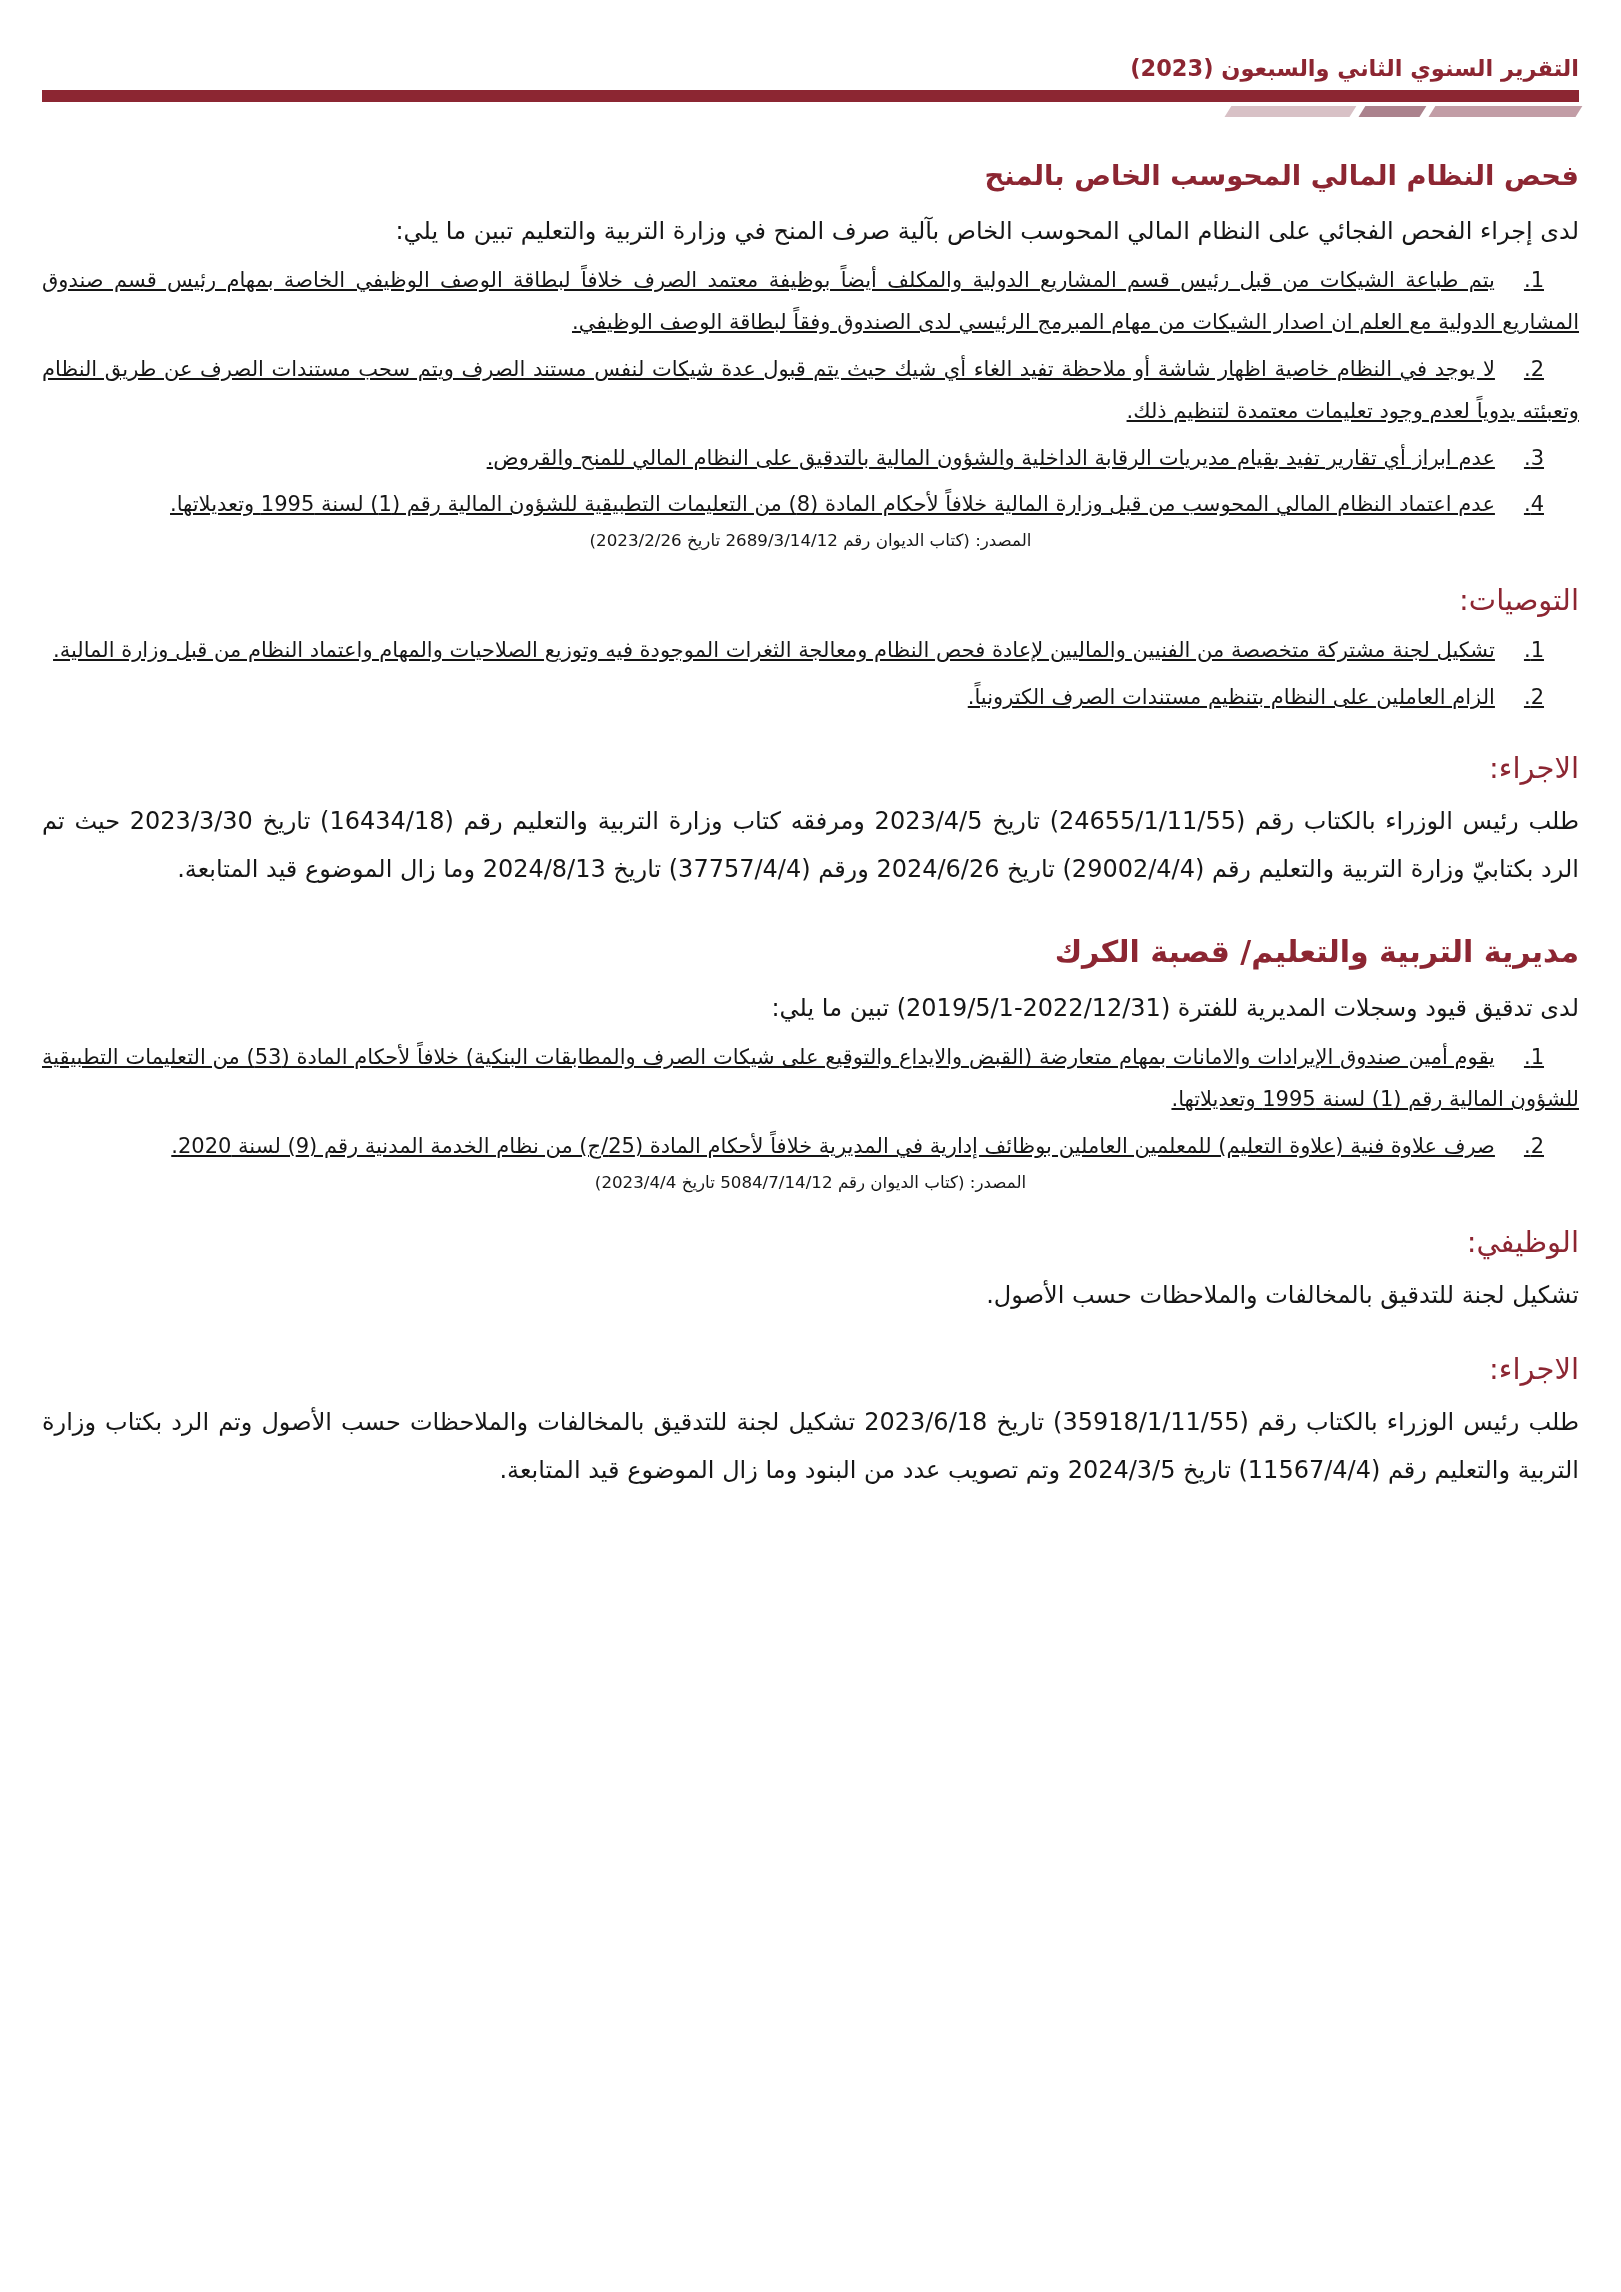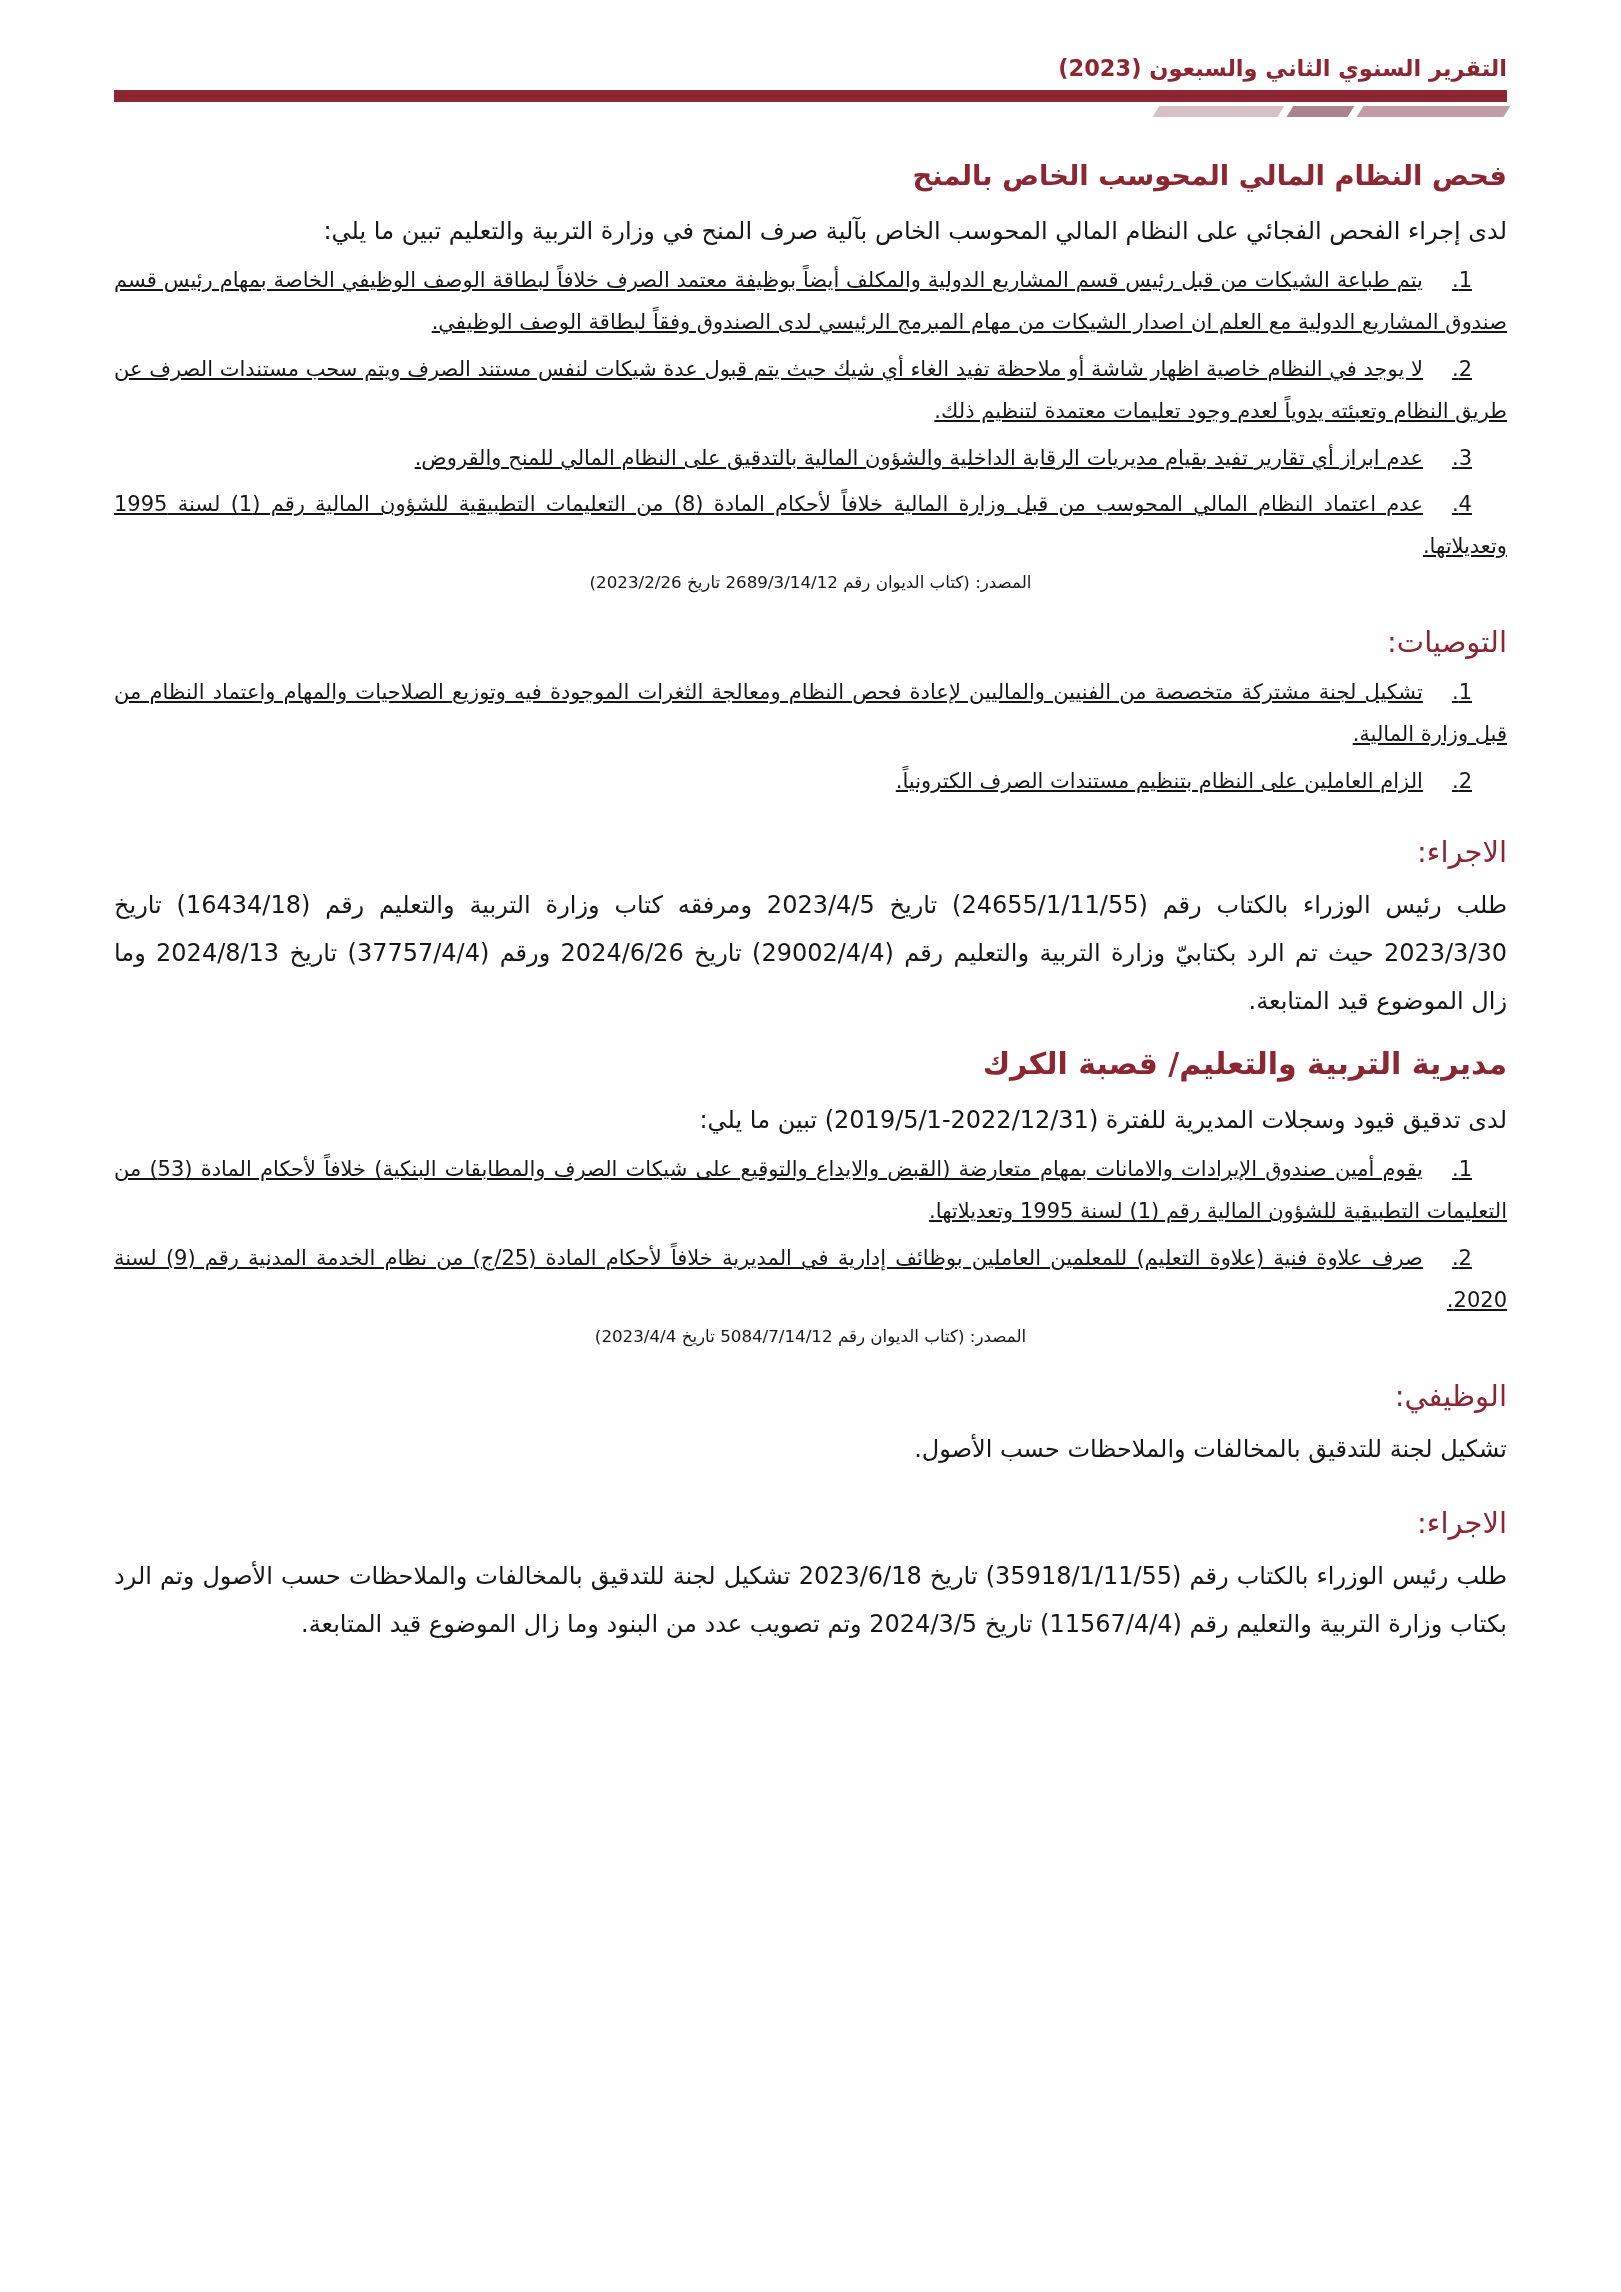--- a/index.html
+++ b/index.html
@@ -12,21 +12,21 @@
   html,body{background:#ffffff;}
   body{
     width:1621px;height:2293px;
     font-family:"DejaVu Sans",sans-serif;
     color:var(--ink);
   }
   .page{
     position:relative;
     width:1621px;height:1810px;
     direction:rtl;
-    padding:0 114px;
+    padding:0 42px;
     overflow:hidden;
     background:#ffffff;
   }
   
   .report-title{
     margin-top:55px;
     text-align:right;
     color:var(--accent);
     font-size:22.5px;
     font-weight:bold;
@@ -51,21 +51,21 @@
   
   .section-title{
     margin-top:43px;
     margin-bottom:15.7px;
     text-align:right;
     color:var(--accent);
     font-size:27.4px;
     font-weight:bold;
   }
   .section-title.big{
-    margin-top:21px;
+    margin-top:41px;
     font-size:30px;
   }
   .sub-heading{
     margin-top:33px;
     margin-bottom:11.8px;
     text-align:right;
     color:var(--accent);
     font-size:29px;
     font-weight:normal;
   }

